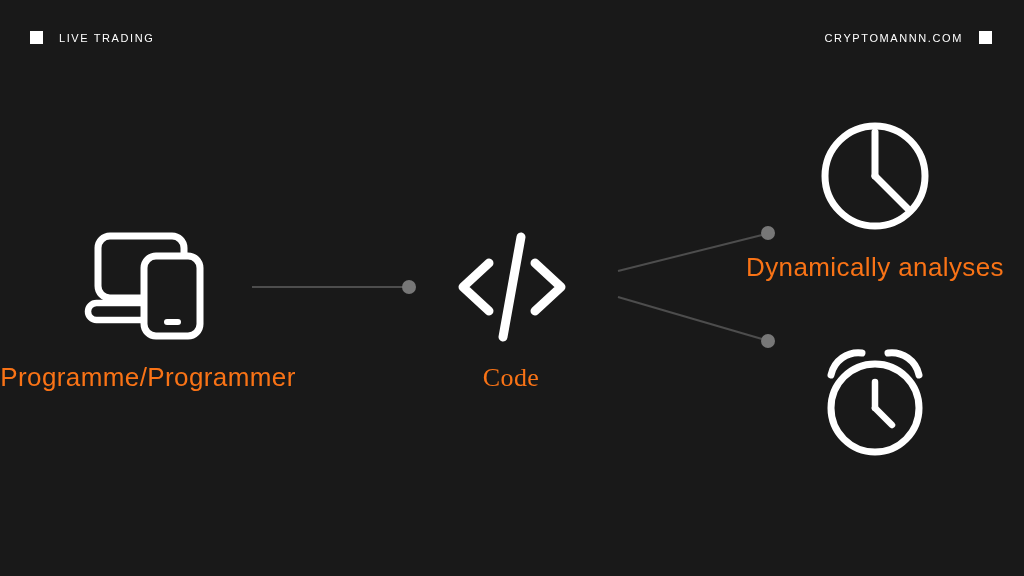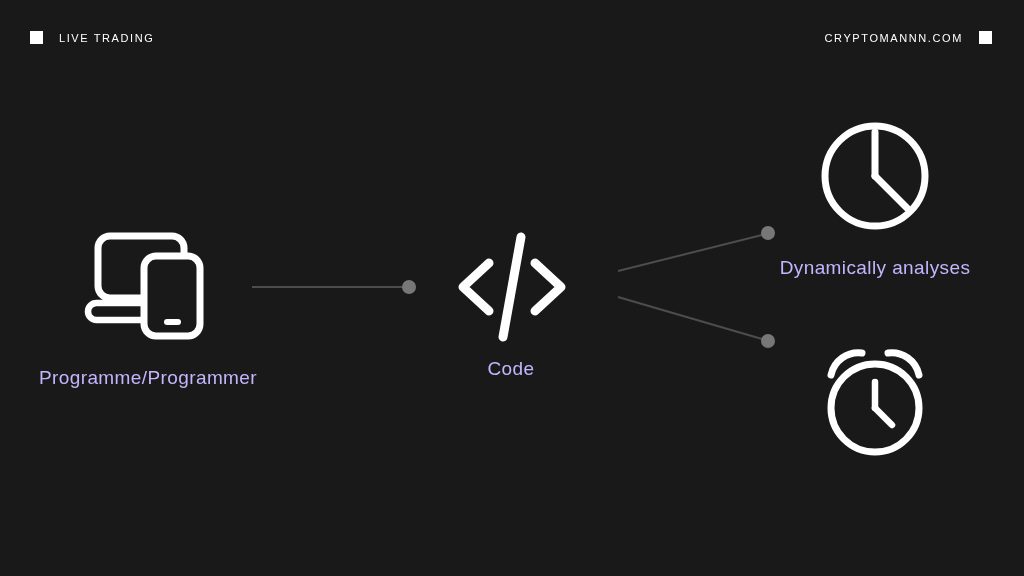--- a/index.html
+++ b/index.html
@@ -44,27 +44,27 @@
 
   .devices-icon-box { left: 84px; top: 232px; width: 132px; height: 108px; }
   .code-icon-box    { left: 447px; top: 231px; width: 130px; height: 112px; }
   .pie-icon-box     { left: 819px; top: 120px; width: 112px; height: 112px; }
   .alarm-icon-box   { left: 817px; top: 344px; width: 116px; height: 116px; }
 
   
   .node-label {
     position: absolute;
     text-align: center;
-    font-size: 19px;
+    font-size: 26px;
     letter-spacing: 0.4px;
-    color: #c4b5fd;
+    color: #f97316;
     line-height: 23px;
   }
   .label-devices { left: -2px;  top: 366px; width: 300px; }
-  .label-code    { left: 411px; top: 357px; width: 200px; }
+  .label-code    { left: 411px; top: 366px; width: 200px; font-family: Liberation Serif, serif; }
   .label-market  { left: 725px; top: 256px; width: 300px; }
   .label-time    { left: 775px; top: 482px; width: 200px; }
   .label-market span { display: block; }
 
   
   .connectors {
     position: absolute;
     left: 0; top: 0;
     width: 1024px; height: 576px;
     pointer-events: none;

